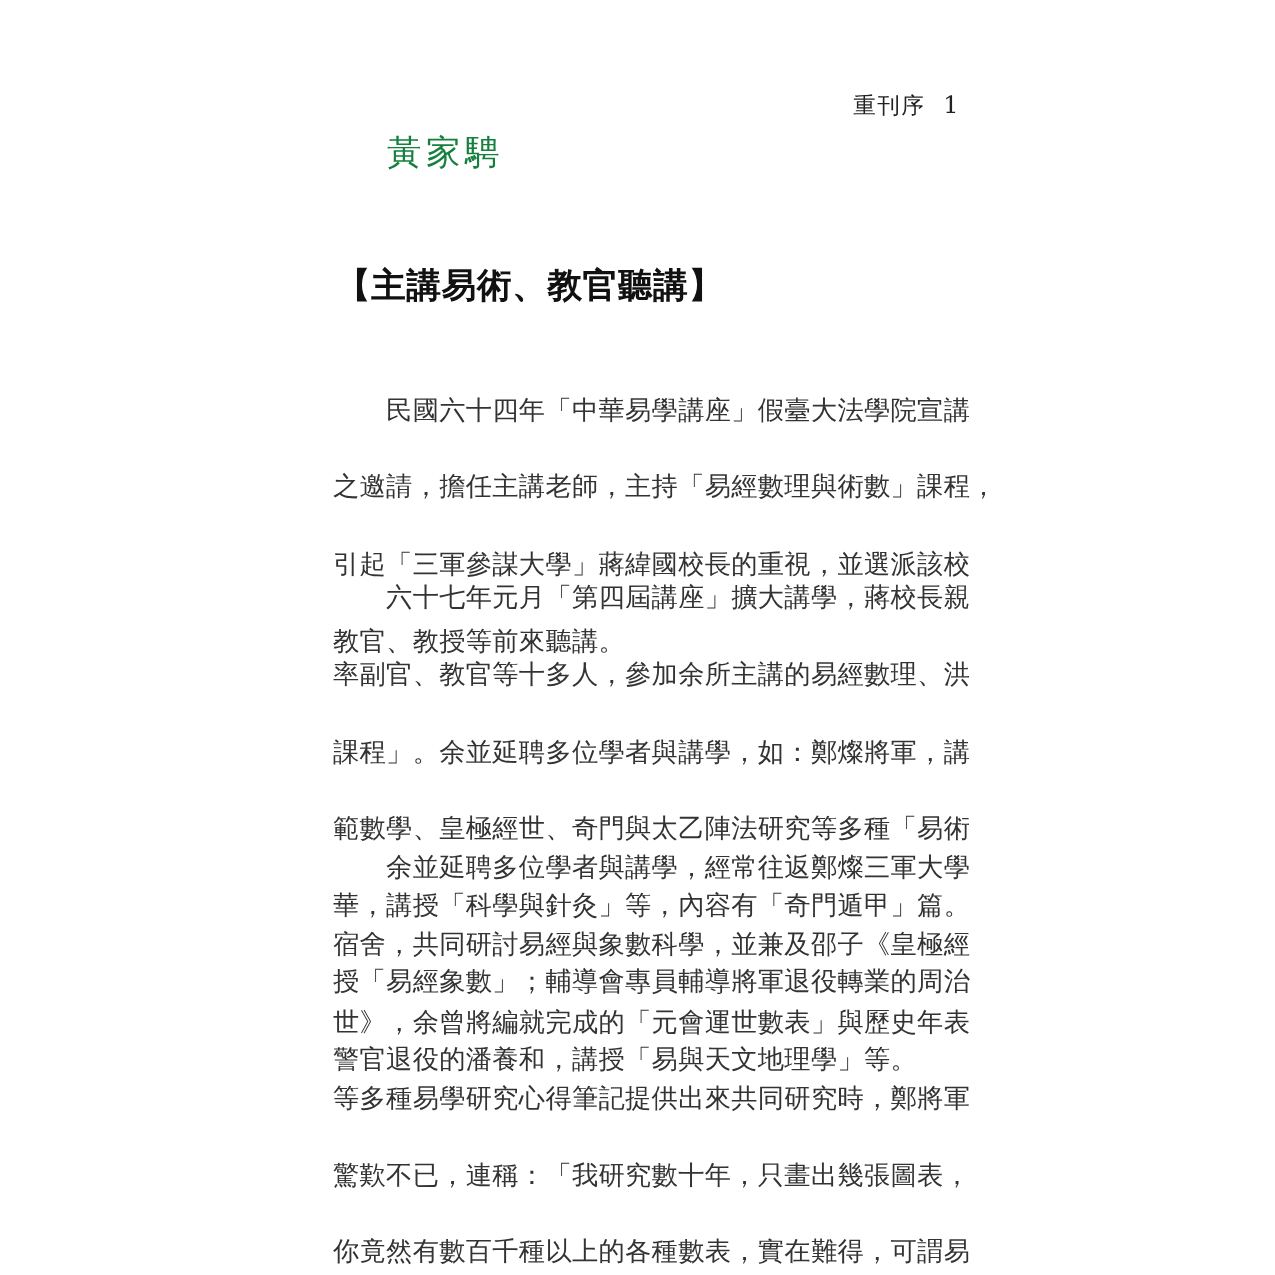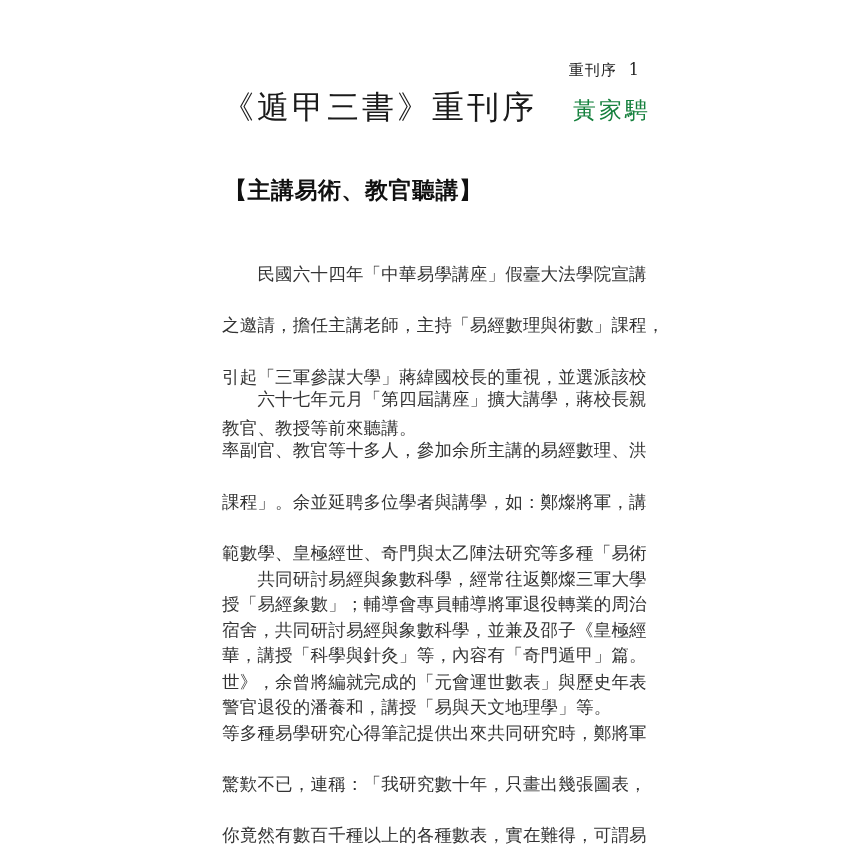--- a/index.html
+++ b/index.html
@@ -20,45 +20,44 @@
 </head>
 <body>
 
 <div class="page">
 
   <div class="running-head">
     <span>重刊序</span><span class="pnum">1</span>
   </div>
 
   <div class="title-row">
-    <span class="title">《遁甲三書》重刊序</span>
     <span class="author">黃家騁</span>
   </div>
 
   <div class="section-heading">【主講易術、教官聽講】</div>
 
   <div class="para p1">
     <span class="line">　　民國六十四年「中華易學講座」假臺大法學院宣講</span>
     <span class="line">之邀請，擔任主講老師，主持「易經數理與術數」課程，</span>
     <span class="line">引起「三軍參謀大學」蔣緯國校長的重視，並選派該校</span>
     <span class="line">教官、教授等前來聽講。</span>
   </div>
 
   <div class="para p2">
     <span class="line">　　六十七年元月「第四屆講座」擴大講學，蔣校長親</span>
     <span class="line">率副官、教官等十多人，參加余所主講的易經數理、洪</span>
     <span class="line">課程」。余並延聘多位學者與講學，如：鄭燦將軍，講</span>
     <span class="line">範數學、皇極經世、奇門與太乙陣法研究等多種「易術</span>
+    <span class="line">華，講授「科學與針灸」等，內容有「奇門遁甲」篇。</span>
     <span class="line">授「易經象數」；輔導會專員輔導將軍退役轉業的周治</span>
-    <span class="line">華，講授「科學與針灸」等，內容有「奇門遁甲」篇。</span>
     <span class="line">警官退役的潘養和，講授「易與天文地理學」等。</span>
   </div>
 
   <div class="para p3">
-    <span class="line">　　共同研討易經與象數科學，經常往返鄭燦三軍大學</span>
+    <span class="line">　　余並延聘多位學者與講學，經常往返鄭燦三軍大學</span>
     <span class="line">宿舍，共同研討易經與象數科學，並兼及邵子《皇極經</span>
     <span class="line">世》，余曾將編就完成的「元會運世數表」與歷史年表</span>
     <span class="line">等多種易學研究心得筆記提供出來共同研究時，鄭將軍</span>
     <span class="line">驚歎不已，連稱：「我研究數十年，只畫出幾張圖表，</span>
     <span class="line">你竟然有數百千種以上的各種數表，實在難得，可謂易</span>
     <span class="line">學奇才」。</span>
   </div>
 
 </div>
 

